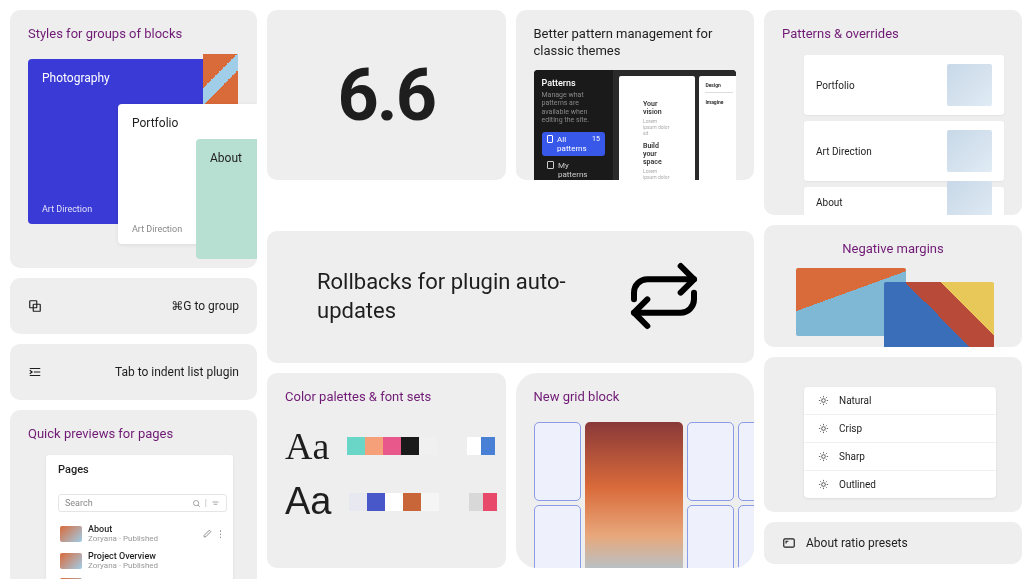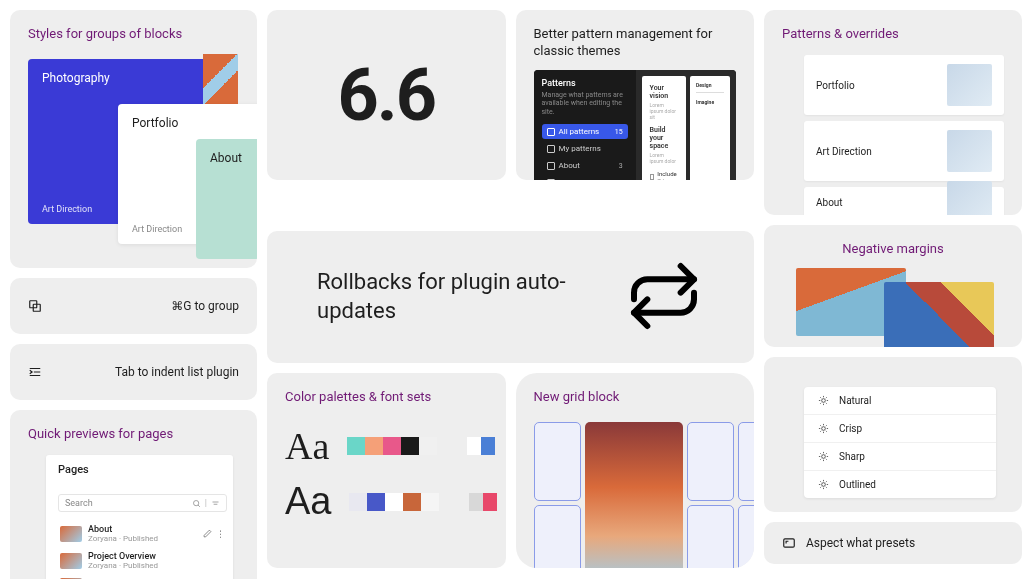--- a/index.html
+++ b/index.html
@@ -61,26 +61,26 @@
   .row-top { display:grid; grid-template-columns: 1fr 1fr; gap:10px; }
   .ver-card { height:170px; display:flex; align-items:center; justify-content:center; }
   .ver-card .big { font-size:72px; font-weight:700; letter-spacing:-2px; }
 
   .pattern-mgmt { height:170px; }
   .pattern-mgmt-title { font-size:13px; line-height:1.3; }
   .pm-body { display:flex; margin-top:10px; background:#1a1a1a; border-radius:4px; height:118px; overflow:hidden;}
   .pm-sidebar { width:105px; background:#1a1a1a; padding:8px 8px; color:#ccc; font-size:8px;}
   .pm-sidebar .hdr2 { color:#fff; font-weight:500; margin-bottom:3px; font-size:9px;}
   .pm-sidebar .desc { color:#888; font-size:7px; line-height:1.2; margin-bottom:8px;}
-  .pm-item { display:flex; align-items:flex-end; gap:4px; padding:3px 5px; border-radius:3px; margin-bottom:2px;}
+  .pm-item { display:flex; align-items:flex-start; gap:4px; padding:3px 5px; border-radius:3px; margin-bottom:2px;}
   .pm-item.active { background:#3858e9; color:#fff;}
   .pm-item .cnt { margin-left:auto; color:#aaa; font-size:7px;}
   .pm-item.active .cnt { color:#fff;}
   .pm-canvas { flex:1; background:#2a2a2a; padding:6px; display:flex; gap:4px;}
-  .pm-doc { background:#fff; flex:1; border-radius:2px; padding:8px; font-size:6px; color:#333;}
+  .pm-doc { background:#fff; flex:1; border-radius:2px; padding:24px; font-size:6px; color:#333;}
   .pm-doc h6 { font-size:7px; margin-bottom:2px; font-weight:600;}
   .pm-doc p { color:#aaa; font-size:5px; margin-bottom:6px;}
   .pm-narrow { width:40px; background:#fff; border-radius:2px; padding:6px; font-size:5px;}
   .pm-narrow div { margin-bottom:4px;}
 
   .rollback-card { height:132px; display:flex; align-items:center; padding:4px 50px;margin-top:41px;}
   .rollback-card .txt { font-size:22px; font-weight:400; line-height:1.3;}
   .rollback-card .arrows { margin-left:auto;}
   .rollback-card svg { width:80px; height:80px;}
 
@@ -415,17 +415,17 @@
             <span>Outlined</span>
           </div>
         </div>
     </div>
 
     <div class="card aspect-card">
       <svg viewBox="0 0 24 24" fill="none" stroke="currentColor" stroke-width="2">
           <rect x="3" y="5" width="18" height="14" rx="2"></rect>
           <polyline points="7 13 7 9 11 9"></polyline>
         </svg>
-      <span>Aspect what presets</span>
+      <span>About ratio presets</span>
     </div>
   </div>
 
 </div>
 
 </body></html>

